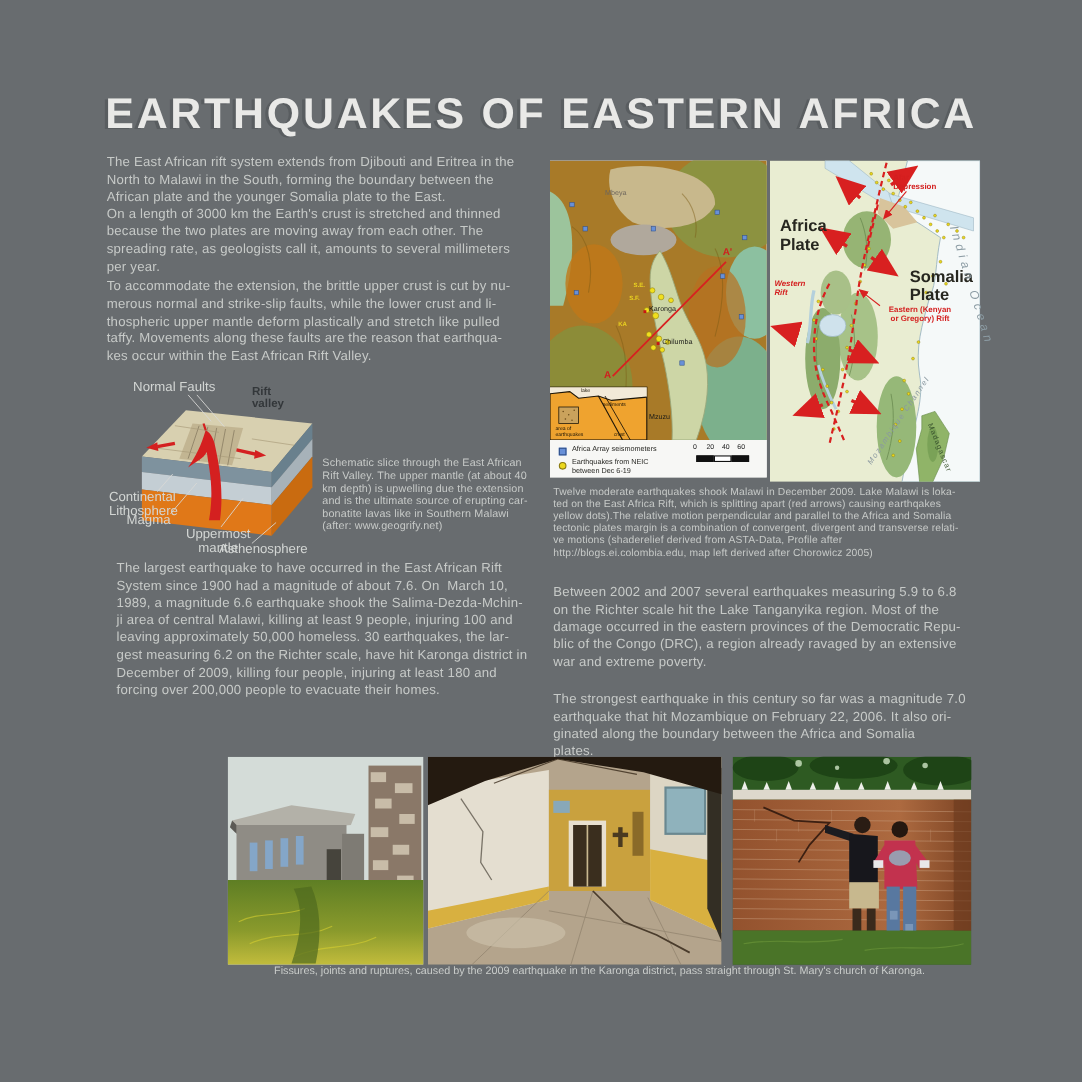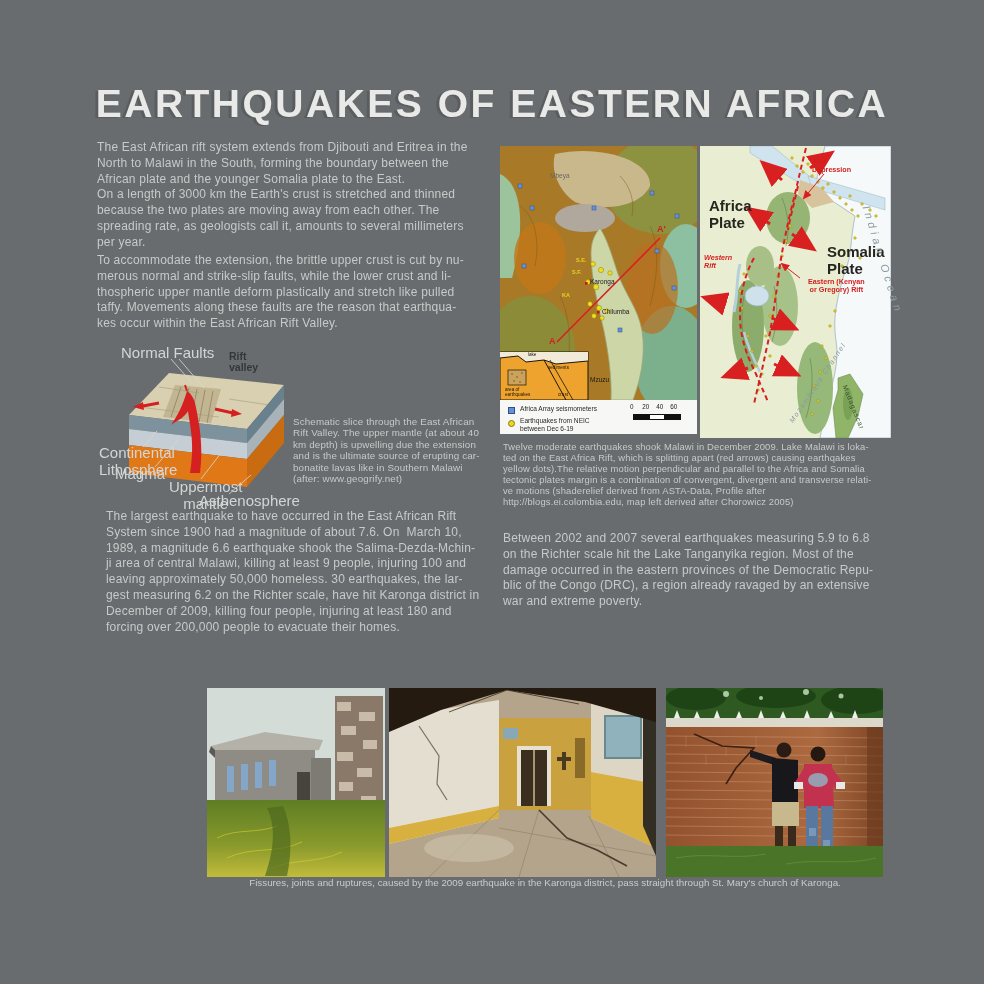--- a/index.html
+++ b/index.html
@@ -7,21 +7,21 @@
   .poster{position:relative;width:984px;height:984px;background:#686c6f;overflow:hidden;margin:0 auto;}
   .ttl{position:absolute;top:82px;left:0;width:100%;text-align:center;
        font-size:39px;font-weight:bold;letter-spacing:2.5px;color:#e9e9e7;
        text-shadow:-3px 1px 0 #595d60;font-family:"Liberation Sans",sans-serif;}
   .txt{position:absolute;color:#c7cac8;font-size:12px;line-height:15.8px;white-space:pre;letter-spacing:.2px;}
   .cap{position:absolute;color:#c7cac8;font-size:9.4px;line-height:11px;white-space:pre;letter-spacing:.15px;}
   .narrow{line-height:14.3px;}
   .photocap{position:absolute;color:#c9ccca;font-size:9.8px;text-align:center;}
   .box{position:absolute;}
   .lbl{position:absolute;white-space:pre;line-height:1.12;}
-  .dl{color:#d3d6d4;font-size:15px;}
+  .dl{color:#d3d6d4;font-size:12px;}
   .dl-dark{color:#33373a;font-size:10.5px;font-weight:bold;line-height:1.05;}
   .m-town{color:#1a1a18;font-size:6.5px;}
   .m-gray{color:#6e665c;font-size:6.5px;}
   .m-yel{color:#e8d020;font-size:5.5px;font-weight:bold;}
   .m-red{color:#cf1f1f;font-size:9px;font-weight:bold;}
   .r-black{color:#26261f;font-size:15px;font-weight:bold;line-height:1.1;}
   .r-red{color:#d41f1f;font-size:7.2px;font-weight:bold;line-height:1.15;}
   .r-ocean{color:#8c9ca4;font-size:11px;font-style:italic;letter-spacing:4px;transform-origin:left top;}
   .r-chan{color:#8a98a0;font-size:7px;font-style:italic;letter-spacing:1.5px;transform-origin:left top;}
   .r-mad{color:#39522e;font-size:6.8px;letter-spacing:1px;transform-origin:left top;}
@@ -353,20 +353,24 @@
 yellow dots).The relative motion perpendicular and parallel to the Africa and Somalia
 tectonic plates margin is a combination of convergent, divergent and transverse relati-
 ve motions (shaderelief derived from ASTA-Data, Profile after
 http://blogs.ei.colombia.edu, map left derived after Chorowicz 2005)</div>
 
   <div class="txt" style="left:503px;top:531px;">Between 2002 and 2007 several earthquakes measuring 5.9 to 6.8
 on the Richter scale hit the Lake Tanganyika region. Most of the
 damage occurred in the eastern provinces of the Democratic Repu-
 blic of the Congo (DRC), a region already ravaged by an extensive
 war and extreme poverty.</div>
+  <div class="txt" style="left:503px;top:628px;">The strongest earthquake in this century so far was a magnitude 7.0
+earthquake that hit Mozambique on February 22, 2006. It also ori-
+ginated along the boundary between the Africa and Somalia
+plates.</div>
 
   <div class="box" style="left:207px;top:688px;width:178px;height:189px;">
     <svg width="178" height="189" viewBox="0 0 178 189">
       <rect width="178" height="189" fill="#d4dcd8"></rect>
       <defs>
         <linearGradient id="grass1" x1="0" y1="0" x2="0" y2="1">
           <stop offset="0" stop-color="#5e7e24"></stop>
             <stop offset="0.6" stop-color="#8a9a2c"></stop>
             <stop offset="1" stop-color="#c2bc3c"></stop>
         </linearGradient>

